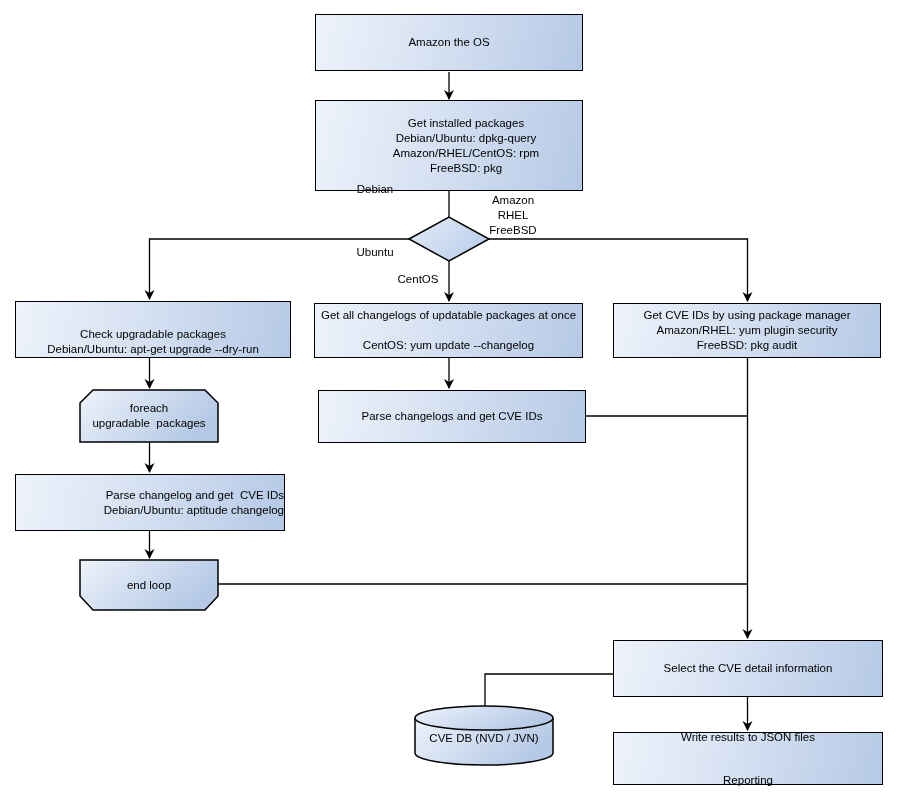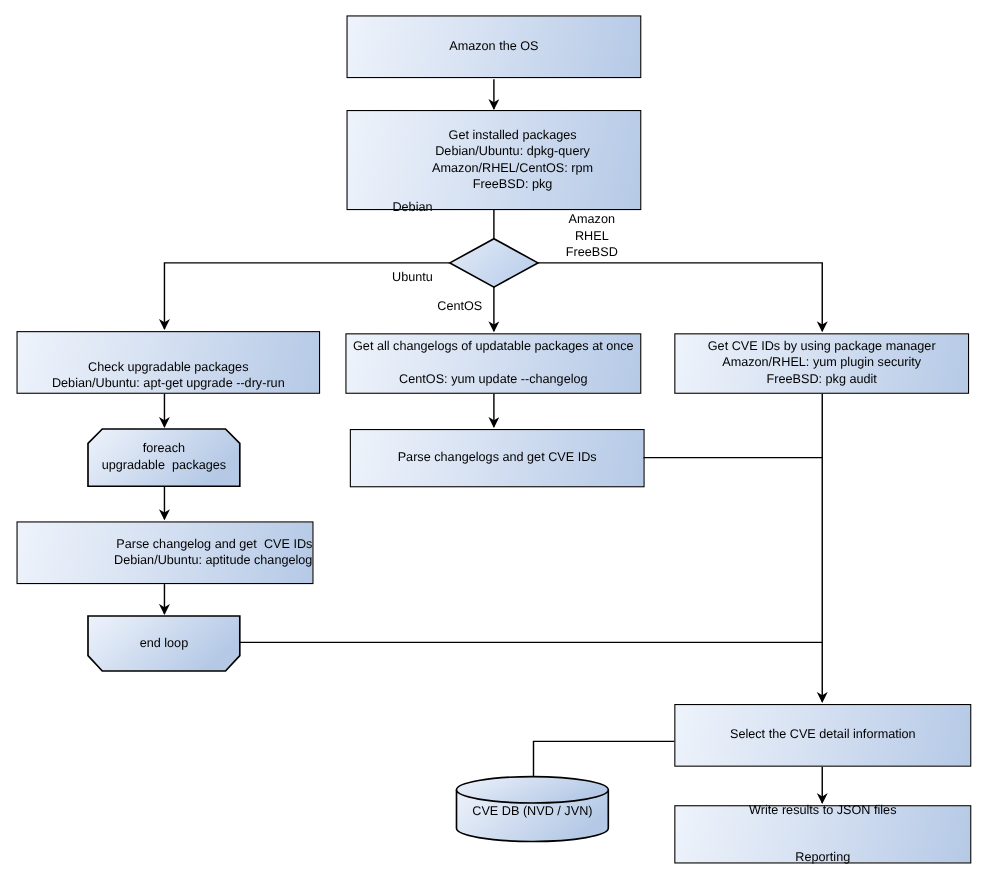--- a/index.html
+++ b/index.html
@@ -125,21 +125,21 @@
   <div class="node" style="left:613px;top:732px;width:270px;height:53px;gap:28px;">
     <div class="ln">Write results to JSON files</div>
     <div class="ln">Reporting</div>
   </div>
 
   <div class="naked" style="left:340px;top:206px;width:70px;height:30px;gap:48px;">
     <div class="ln">Debian</div>
     <div class="ln">Ubuntu</div>
   </div>
 
-  <div class="naked" style="left:503px;top:193px;width:70px;height:45px;">
+  <div class="naked" style="left:478px;top:193px;width:70px;height:45px;">
     <div class="ln">Amazon</div>
     <div class="ln">RHEL</div>
     <div class="ln">FreeBSD</div>
   </div>
 
   <div class="naked" style="left:393px;top:271px;width:50px;height:16px;">
     <div class="ln">CentOS</div>
   </div>
 
 </div>

